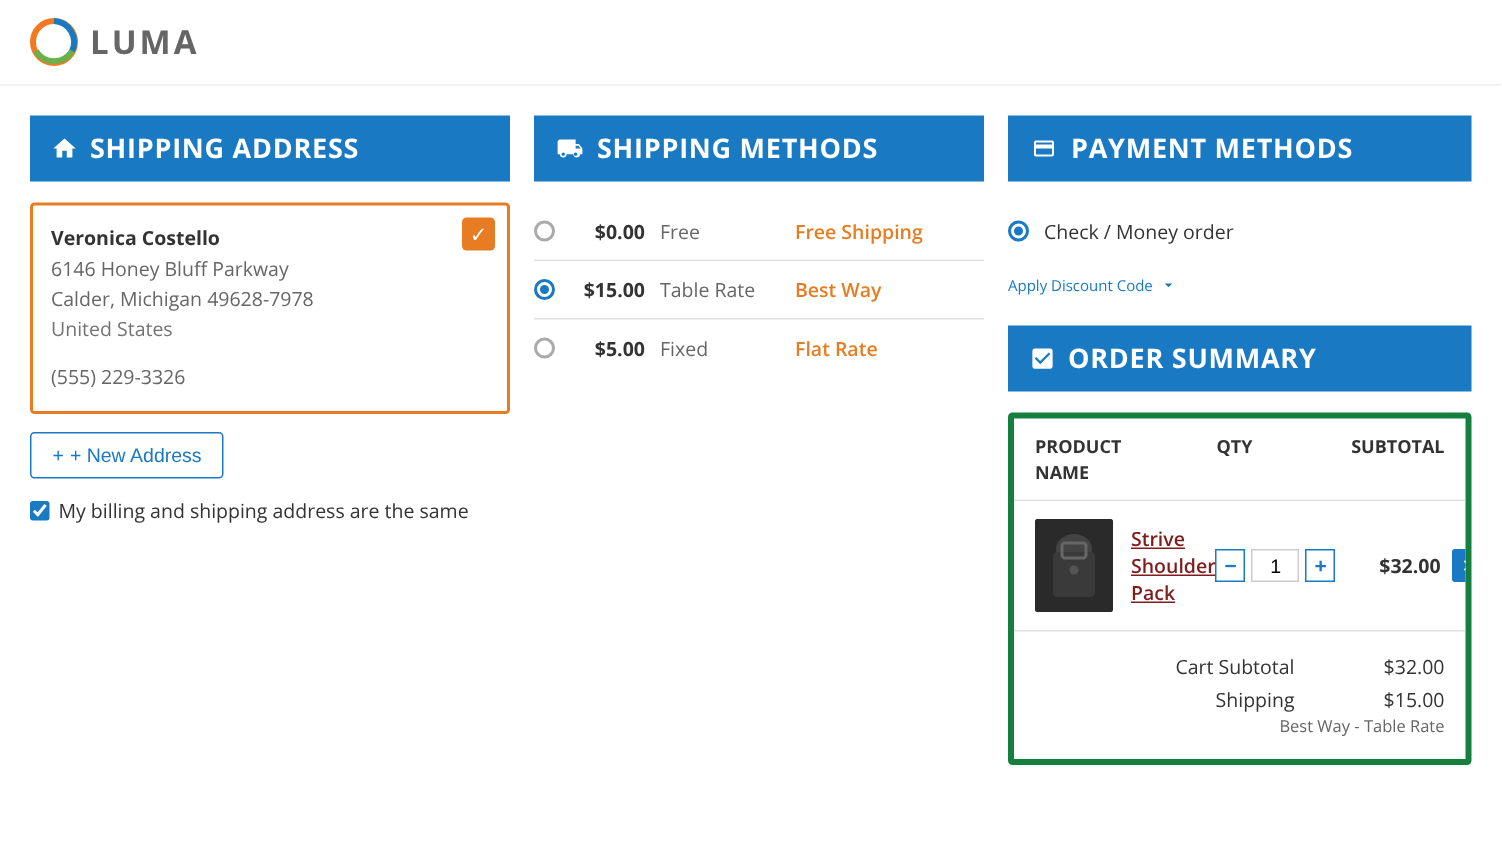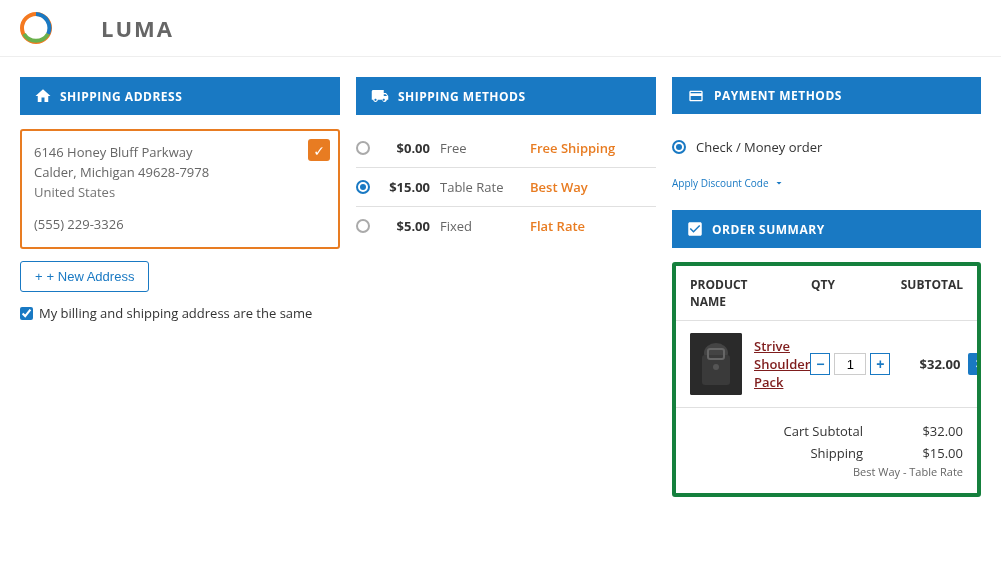--- a/index.html
+++ b/index.html
@@ -1,35 +1,35 @@
 <!DOCTYPE html>
 <html><head>
   <meta charset="utf-8">
   <style>
     * { box-sizing: border-box; margin: 0; padding: 0; }
     body { font-family: 'Open Sans', Arial, sans-serif; font-size: 13px; color: #333; background: #fff; }
 
-    .top-bar { padding: 12px 20px; display: flex; align-items: center; border-bottom: 1px solid #eee; gap: 41px; }
+    .top-bar { padding: 12px 20px; display: flex; align-items: center; border-bottom: 1px solid #eee; }
     .logo-icon { width: 32px; height: 32px; margin-right: 8px; }
     .logo-text { font-size: 22px; font-weight: 700; color: #666; letter-spacing: 2px; text-transform: uppercase; }
 
     .main { padding: 20px; display: flex; gap: 16px; align-items: flex-start; }
 
     .col-left { width: 320px; flex-shrink: 0; }
     .col-mid { width: 300px; flex-shrink: 0; }
     .col-right { flex: 1; min-width: 260px; }
 
     .section-header {
       background: #1979c3;
       color: #fff;
       padding: 10px 14px;
       display: flex;
       align-items: center;
       gap: 8px;
-      font-size: 12px;
+      font-size: 18px;
       font-weight: 700;
       text-transform: uppercase;
       letter-spacing: 0.5px;
       margin-bottom: 14px;
     }
     .section-header svg { flex-shrink: 0; }
 
     .address-card {
       border: 2px solid #e87c22;
       border-radius: 3px;
@@ -218,20 +218,21 @@
   <div class="col-left">
     <div class="section-header">
       <svg width="18" height="18" viewBox="0 0 24 24" fill="white">
         <path d="M10 20v-6h4v6h5v-8h3L12 3 2 12h3v8z"></path>
       </svg>
       <span>SHIPPING ADDRESS</span>
     </div>
 
     <div class="address-card">
       <div class="address-check">✓</div>
+      <div class="address-name">Veronica Costello</div>
       <div class="address-line">6146 Honey Bluff Parkway</div>
       <div class="address-line">Calder, Michigan 49628-7978</div>
       <div class="address-link">United States</div>
       <div class="address-line">(555) 229-3326</div>
     </div>
 
     <button class="btn-new-address">
       <span>+</span>
       <span>+ New Address</span>
     </button>

